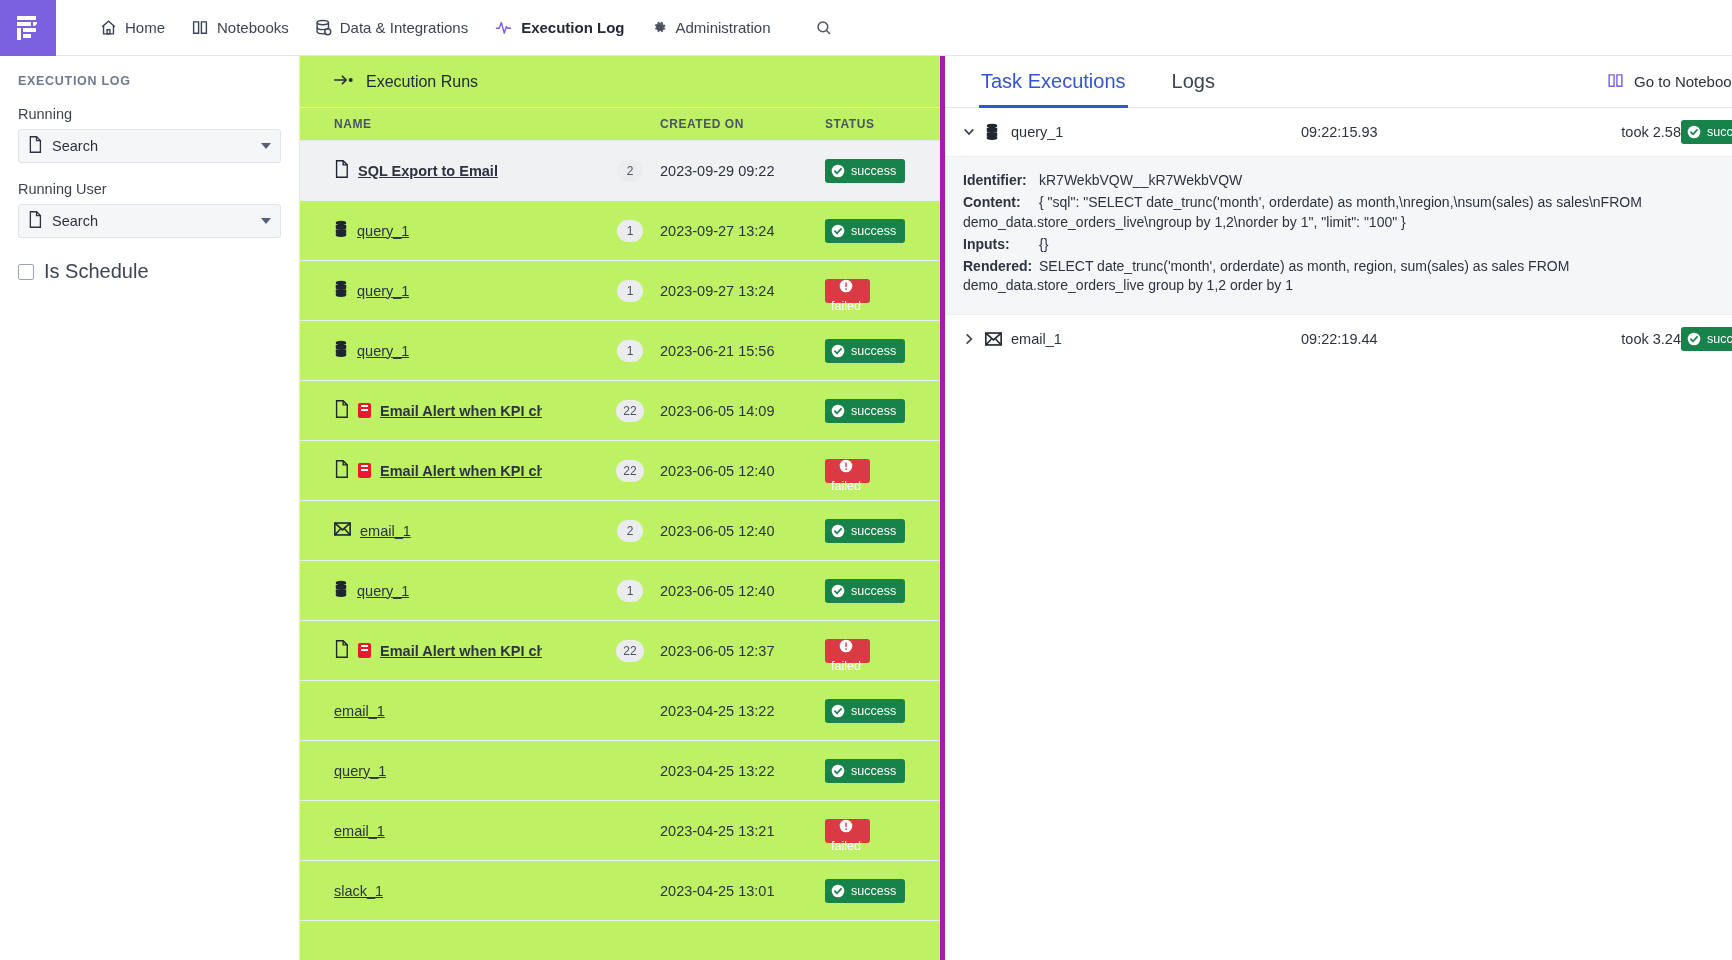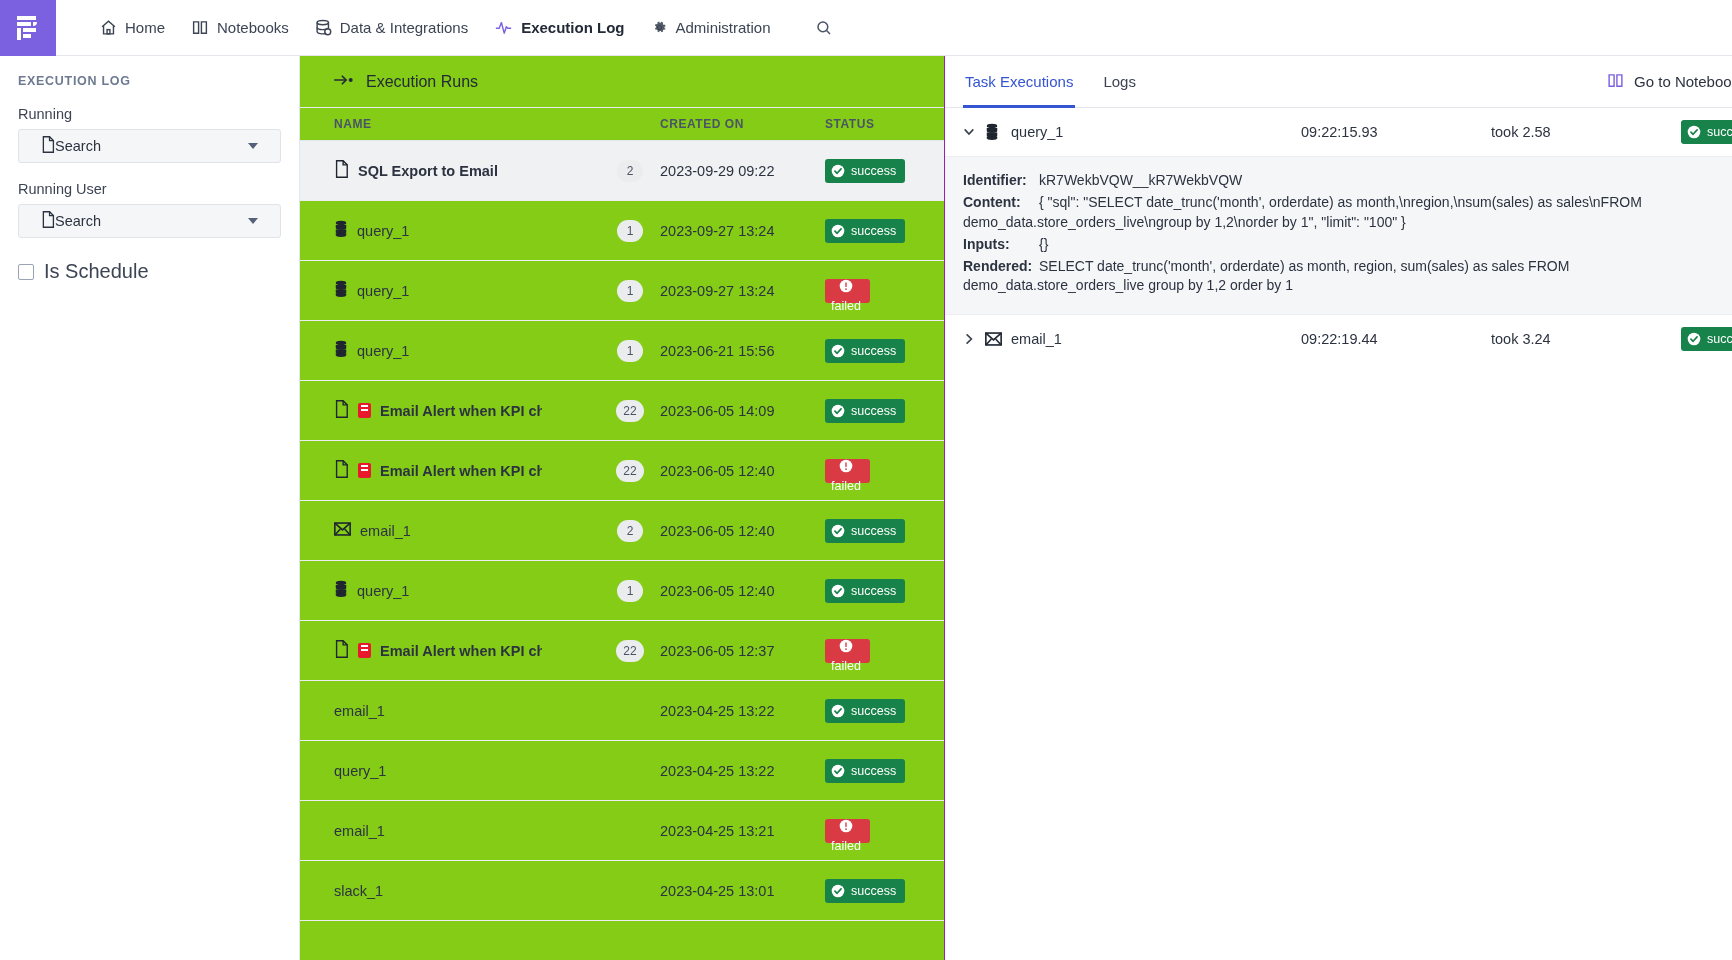--- a/index.html
+++ b/index.html
@@ -89,45 +89,45 @@
     margin-bottom: 18px;
   }
   .field-label { font-size: 14.5px; color: #3c4454; margin-bottom: 7px; }
   .field-group { margin-bottom: 18px; }
   .select-box {
     height: 34px;
     background: #f5f6f8;
     border: 1px solid #e0e3e8;
     border-radius: 3px;
     display: flex; align-items: center;
-    padding: 0 22px;
-    gap: 0;
+    padding: 0 9px;
+    gap: 10px;
     cursor: pointer;
   }
   .select-box .val { font-size: 14.5px; color: #2c3340; flex: 1; }
   .select-box .chev {
     width: 0; height: 0;
     border-left: 5px solid transparent;
     border-right: 5px solid transparent;
     border-top: 6px solid #55607a;
   }
   .checkrow { display: flex; align-items: center; gap: 10px; margin-top: 22px; cursor: pointer; }
   .checkbox {
     width: 16px; height: 16px;
     border: 1.5px solid #9aa3b2; border-radius: 2px;
     background: #fff;
   }
   .checkrow span { font-size: 20px; color: #3c4454; }
 
   
   .runs {
     width: 645px; flex: 0 0 645px;
-    border-right: 1px solid #a21caf;
+    border-right: 5px solid #a21caf;
     display: flex; flex-direction: column;
-    background: #84cc16;
+    background: #bef264;
   }
   .runs-head {
     height: 52px; display: flex; align-items: center;
     padding-left: 34px; gap: 12px;
     border-bottom: 1px solid #e8eaee;
   }
   .runs-head .title { font-size: 16px; color: #232a37; }
 
   .runs-colhead {
     height: 33px;
@@ -148,20 +148,21 @@
     cursor: pointer;
     font-size: 14.5px;
     color: #2c3340;
   }
   .run-row.selected { background: #f0f1f3; }
   .run-row .c-name { display: flex; align-items: center; gap: 9px; overflow: hidden; }
   .run-name-text {
     white-space: nowrap; overflow: hidden;
     max-width: 162px;
     display: inline-block;
+    text-decoration: underline;
   }
   .run-name-text.bold { font-weight: bold; }
   .count-pill {
     display: inline-flex; align-items: center; justify-content: center;
     min-width: 26px; height: 22px; padding: 0 7px;
     background: #ebecee; border-radius: 11px;
     font-size: 12px; color: #4a5466;
   }
   .badge {
     display: inline-flex; align-items: center; gap: 6px;
@@ -192,23 +193,24 @@
   
   .detail { flex: 1; display: flex; flex-direction: column; background: #fff; }
   .detail-tabs {
     height: 52px;
     display: flex; align-items: center;
     padding: 0 22px 0 18px;
     border-bottom: 1px solid #e3e6ea;
     gap: 26px;
   }
   .tab {
-    font-size: 15px; color: #3c4454; cursor: pointer;
+    font-size: 20px; color: #3c4454; cursor: pointer;
     height: 52px; display: flex; align-items: center;
     padding: 0 2px;
+    margin-left: 16px;
   }
   .tab.active {
     color: #3454d1; font-weight: normal;
     box-shadow: inset 0 -3px 0 #3454d1;
   }
   .goto-notebook {
     margin-left: auto;
     display: flex; align-items: center; gap: 9px;
     font-size: 15px; color: #2c3340; cursor: pointer;
   }
@@ -217,21 +219,21 @@
     height: 48px;
     display: flex; align-items: center;
     padding-left: 18px;
     font-size: 14.5px;
     cursor: pointer;
   }
   .task-row .twisty { width: 22px; display: flex; align-items: center; color: #39414f; }
   .task-row .t-ico { width: 26px; display: flex; align-items: center; }
   .task-row .t-name { width: 290px; }
   .task-row .t-time { width: 190px; }
-  .task-row .t-took { width: 190px; }
+  .task-row .t-took { width: 190px; text-align: right; }
 
   .task-body {
     background: #f5f6f8;
     padding: 14px 18px 16px 18px;
     font-size: 14px;
     line-height: 1.42;
     color: #2c3340;
     border-top: 1px solid #edeef1;
     border-bottom: 1px solid #edeef1;
   }

